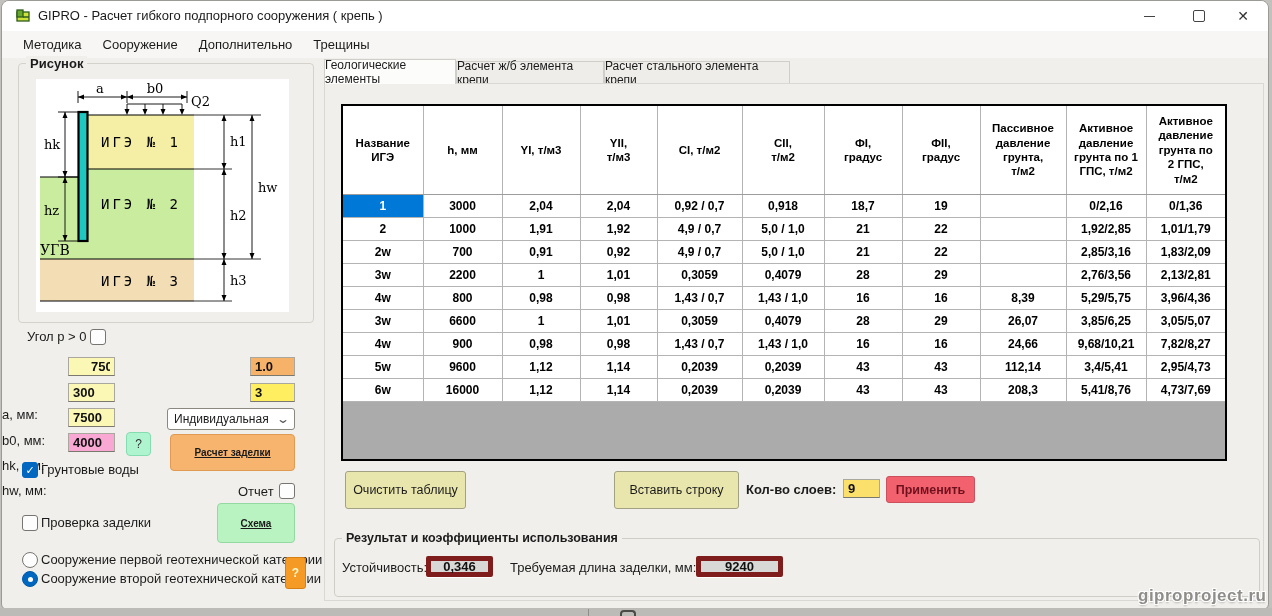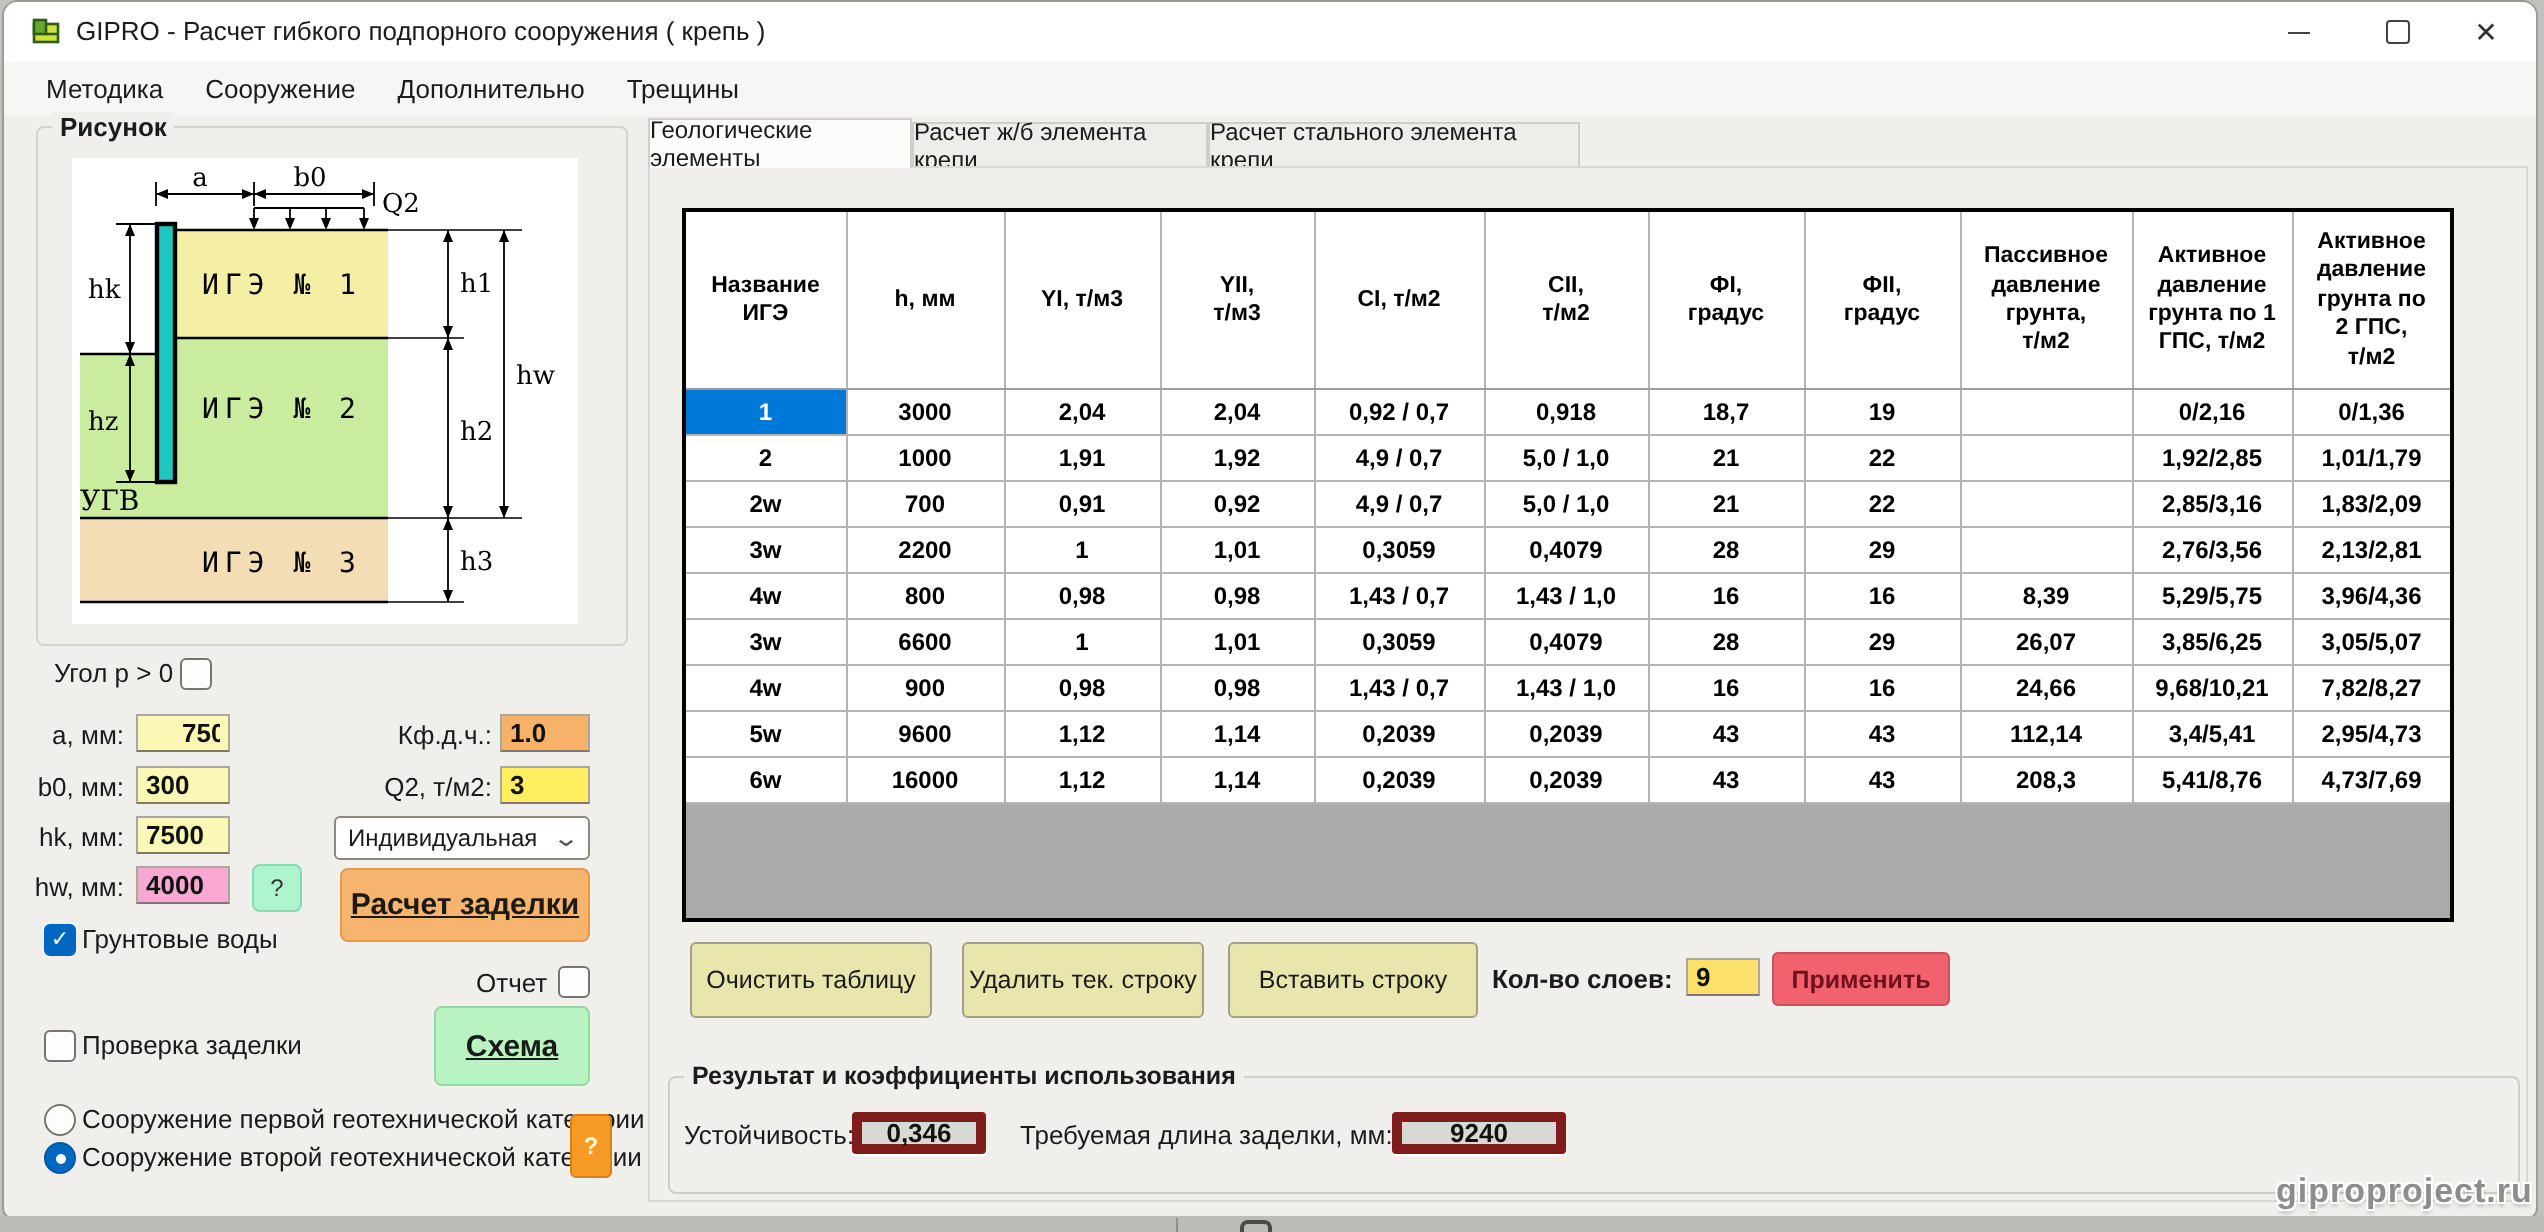--- a/index.html
+++ b/index.html
@@ -18,42 +18,42 @@
   
   .menubar{position:absolute;left:0;top:30px;width:100%;height:27px;background:#f7f6f4;
     display:flex;align-items:center;padding-left:21px;gap:21px;box-sizing:border-box;font-size:13px;color:#1b1b1b;}
   .menu-item{white-space:nowrap;}
   
   .groupbox{position:absolute;border:1px solid #d4d2ca;border-radius:4px;}
   .grp-label{position:absolute;font-size:13px;font-weight:bold;color:#1b1b1b;background:#f0efeb;padding:0 4px;white-space:nowrap;}
   
   .diagram-box{position:absolute;left:34px;top:78px;width:253px;height:233px;background:#fff;}
   .ctl-label{position:absolute;font-size:13px;color:#1b1b1b;white-space:nowrap;}
-  .r-align{text-align:right;}
+  .r-align{margin-top:47px;}
   .field{position:absolute;height:19px;border:1px solid #aaa89e;border-bottom:1px solid #7a786f;
     font-size:13px;font-weight:bold;color:#111;padding:0 4px;box-sizing:border-box;
     font-family:"Liberation Sans",sans-serif;}
   .f-yellow{background:#fbf7b4;}
   .f-aqua{background:#f9a8d4;}
   .f-orange{background:#f7b26a;}
   .f-bright{background:#ffee60;}
   .f-gold{background:#fbe06b;}
   .cb{position:absolute;width:14px;height:14px;border:1px solid #767571;border-radius:3px;background:#fdfdfd;
     display:flex;align-items:center;justify-content:center;}
   .cb.checked{background:#0067c0;border-color:#0067c0;}
   .cb .glyph{color:#fff;font-size:11px;line-height:1;}
   .radio{position:absolute;width:14px;height:14px;border:1px solid #767571;border-radius:50%;background:#fdfdfd;
     display:flex;align-items:center;justify-content:center;}
   .radio.selected{background:#0067c0;border-color:#0059a8;}
   .radio.selected::after{content:"";width:5px;height:5px;border-radius:50%;background:#fff;}
   .combo{position:absolute;left:165px;top:407px;width:128px;height:22px;background:#fff;border:1px solid #8a8881;
     border-radius:3px;font-size:12px;color:#1b1b1b;display:flex;align-items:center;padding:0 6px;box-sizing:border-box;justify-content:space-between;}
   .chev{font-size:12px;color:#555;transform:scaleX(1.4);}
   .btn-underline{position:absolute;display:flex;align-items:center;justify-content:center;
-    font-size:15px;font-weight:bold;text-decoration:underline;color:#1a1a1a;border-radius:4px;box-sizing:border-box;}
+    font-size:10px;font-weight:bold;text-decoration:underline;color:#1a1a1a;border-radius:4px;box-sizing:border-box;}
   .btn-calc{left:168px;top:433px;width:125px;height:37px;background:#f6b46f;border:1px solid #e09b52;}
   .btn-schema{left:215px;top:502px;width:78px;height:40px;background:#b9f3c1;border:1px solid #94d9a2;}
   .btn-help-mint{position:absolute;left:124px;top:431px;width:23px;height:22px;background:#aef5cf;border:1px solid #84dcb0;
     border-radius:4px;font-size:12px;color:#333;display:flex;align-items:center;justify-content:center;}
   .btn-help-orange{position:absolute;left:283px;top:556px;width:19px;height:30px;background:#f59b25;border:1px solid #d87f12;
     border-radius:3px;color:#fff8d0;font-weight:bold;font-size:12px;display:flex;align-items:center;justify-content:center;}
   
   .tab{position:absolute;box-sizing:border-box;font-size:12px;color:#1b1b1b;display:flex;align-items:center;justify-content:center;
     border:1px solid #cfcec8;background:#eeede9;}
   .tab.active{background:#fcfcfb;height:25px;top:58px;border-bottom:none;z-index:2;}
@@ -392,21 +392,20 @@
             <td>43</td>
             <td>208,3</td>
             <td>5,41/8,76</td>
             <td>4,73/7,69</td>
           </tr>
         </tbody>
       </table>
   </div>
 
   <div class="btn-khaki" style="left:343px;width:121px;">Очистить таблицу</div>
-  <div class="btn-khaki" style="left:479px;width:121px;">Удалить тек. строку</div>
   <div class="btn-khaki" style="left:612px;width:125px;">Вставить строку</div>
   <span class="ctl-label" style="left:744px;top:481px;font-weight:bold;">Кол-во слоев:</span>
   <input class="field f-gold" style="left: 841px; top: 478px; width: 37px;" readonly="" value="9">
   <div class="btn-apply">Применить</div>
 
   <div class="groupbox" style="left:332px;top:537px;width:924px;height:57px;border-color:#cfcec6;"></div>
   <span class="grp-label" style="left:340px;top:530px;font-size:12.5px;">Результат и коэффициенты использования</span>
   <span class="ctl-label" style="left:340px;top:559px;">Устойчивость:</span>
   <div class="result-box" style="left:424px;top:555px;width:67px;">0,346</div>
   <span class="ctl-label" style="left:508px;top:559px;">Требуемая длина заделки, мм:</span>

